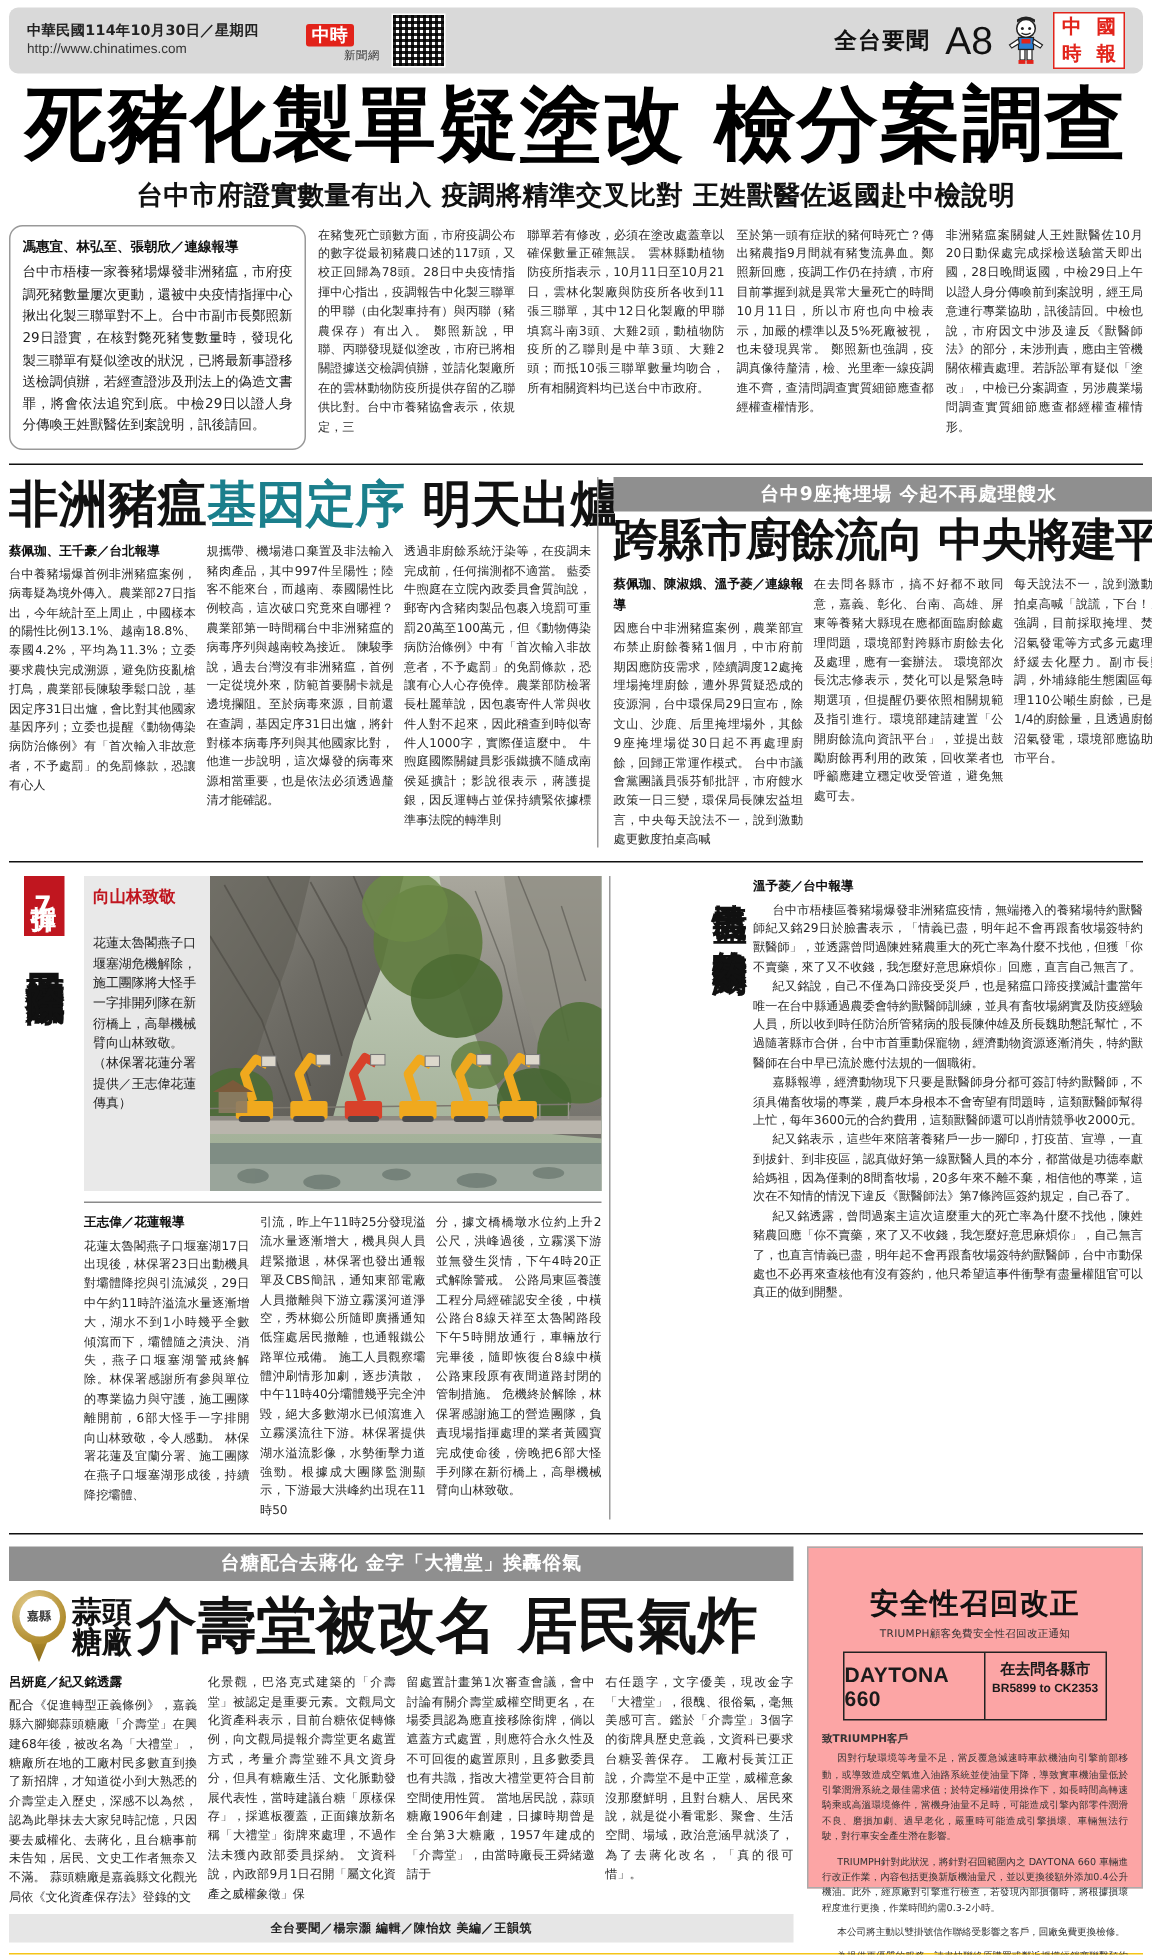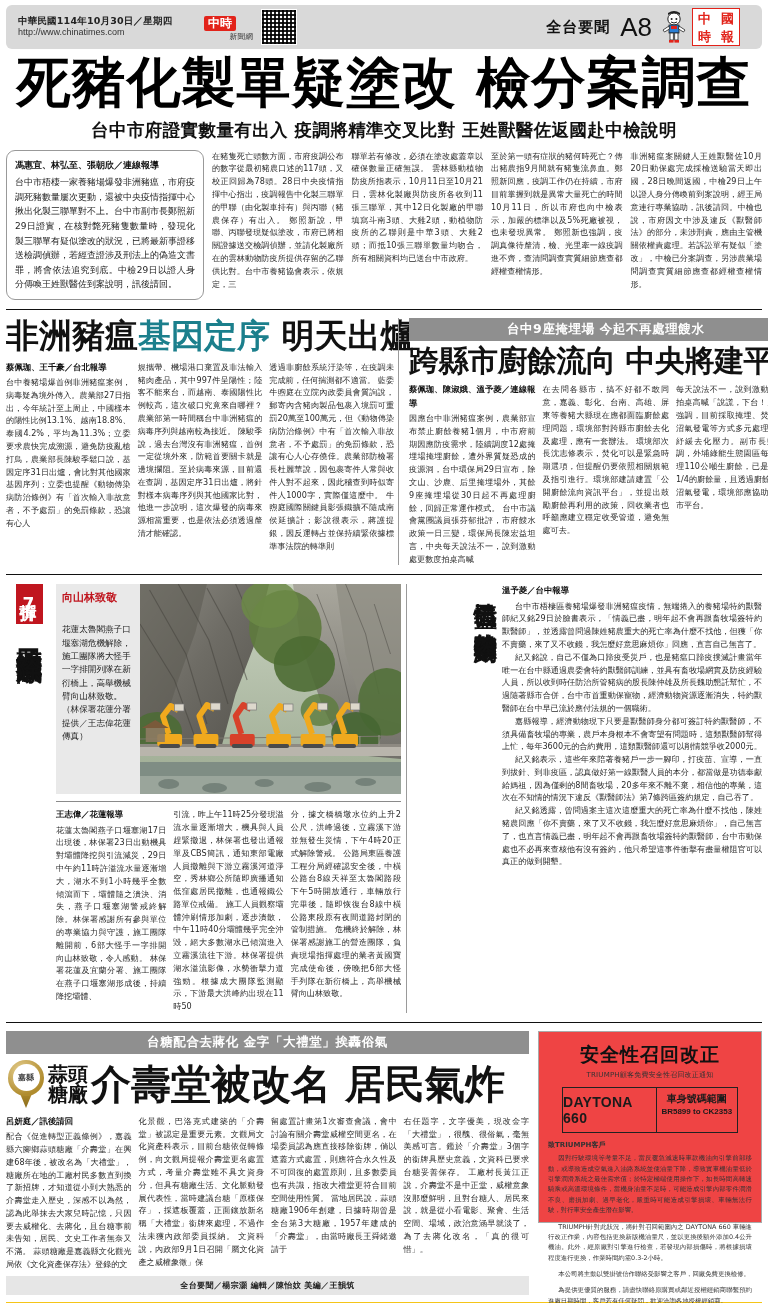--- a/index.html
+++ b/index.html
@@ -15,21 +15,21 @@
   .mh-left{padding-left:12px;line-height:1.25;}
   .mh-date{font-size:9.5px;font-weight:bold;color:#222;letter-spacing:.2px;}
   .mh-url{font-size:9px;color:#333;font-family:"Liberation Sans",sans-serif;}
   .mh-ct{margin-left:14px;text-align:center;}
   .ct-badge{background:#e2231a;color:#fff;font-size:12px;font-weight:bold;padding:1px 4px;border-radius:2px;letter-spacing:0;line-height:1.15;display:inline-block;}
   .ct-sub{font-size:7.5px;color:#333;margin-top:1px;letter-spacing:.5px;margin-left:43px;}
   .qr{width:34px;height:34px;margin-left:8px;background:
      repeating-linear-gradient(90deg,#222 0 2px,#fff 2px 4px),
      repeating-linear-gradient(0deg,#222 0 2px,transparent 2px 4px);
      background-blend-mode:multiply;border:1px solid #fff;}
-  .mh-right{position:absolute;right:22px;top:0;height:44px;display:flex;align-items:center;}
+  .mh-right{position:absolute;right:12px;top:0;height:44px;display:flex;align-items:center;}
   .mh-section{font-size:15px;font-weight:bold;color:#111;letter-spacing:1px;}
   .mh-page{font-size:26px;font-weight:normal;margin:0 8px 0 10px;color:#111;font-family:"Liberation Sans",sans-serif;}
   .mascot{width:28px;height:34px;position:relative;}
   .logo-box{width:46px;height:36px;border:1.4px solid #e2231a;display:grid;grid-template-columns:1fr 1fr;grid-template-rows:1fr 1fr;margin-left:4px;background:#fff;}
   .logo-box span{color:#e2231a;font-size:13px;font-weight:bold;display:flex;align-items:center;justify-content:center;line-height:1;}
 
   
   .lead-head{text-align:center;font-size:54px;font-weight:bold;letter-spacing:1px;margin:6px 0 0 0;line-height:1.05;color:#000;
              font-family:"DejaVu Sans","Liberation Sans",sans-serif;}
   .lead-sub{text-align:center;font-size:17.5px;font-weight:bold;margin:6px 0 8px 0;color:#111;letter-spacing:.4px;}
@@ -78,21 +78,21 @@
   .pin-circle{position:absolute;left:2px;top:2px;width:36px;height:36px;border-radius:50%;
       background:radial-gradient(circle at 35% 30%,#e6cf90,#b08c2e 70%);display:flex;align-items:center;justify-content:center;}
   .pin-inner{width:27px;height:27px;border-radius:50%;background:#fff;display:flex;align-items:center;justify-content:center;
       font-size:8px;font-weight:bold;color:#3b3b3b;line-height:1.02;text-align:center;}
   .pin-tail{position:absolute;left:10px;top:26px;width:20px;height:24px;background:linear-gradient(180deg,#c49c35,#8a6c1c);
       clip-path:polygon(0% 0%,100% 0%,50% 100%);}
   .h4{font-size:40px;font-weight:bold;line-height:1;color:#111;letter-spacing:0px;white-space:nowrap;}
   .h4-small{font-size:20px;font-weight:bold;line-height:1.0;color:#111;letter-spacing:0;}
 
   
-  .ad{border:1px solid #aaa;padding:10px 9px;height:192px;box-sizing:border-box;background:#ef4444;}
+  .ad{border:1px solid #aaa;padding:24px 9px;height:228px;box-sizing:border-box;background:#fca5a5;}
   .ad-t{font-size:19px;font-weight:bold;text-align:center;letter-spacing:1px;color:#111;}
   .ad-st{font-size:7px;text-align:center;color:#333;margin-top:2px;letter-spacing:.2px;}
   .ad-model{display:flex;border:1.4px solid #222;margin:7px 14px 0 14px;}
   .ad-model .a{flex:1.15;font-size:14px;font-weight:bold;text-align:left;padding:6px 0;font-family:"Liberation Sans",sans-serif;letter-spacing:.3px;}
   .ad-model .b{flex:1;border-left:1.4px solid #222;text-align:center;padding:4px 0;}
   .ad-model .b .t1{font-size:10px;font-weight:bold;}
   .ad-model .b .t2{font-size:8px;font-weight:bold;font-family:"Liberation Sans",sans-serif;margin-top:1px;}
   .ad-p{font-size:6.4px;line-height:1.62;color:#333;margin-top:6px;text-align:justify;}
 
   .editor-bar{background:#e6e6e6;text-align:center;font-size:8px;font-weight:bold;color:#222;padding:4px 0;letter-spacing:.4px;margin-top:5px;}
@@ -355,38 +355,38 @@
           </div>
         </div>
         <div style="margin:0 3px 0 2px;">
           <div class="h4-small">蒜頭</div>
           <div class="h4-small">糖廠</div>
         </div>
         <div class="h4">介壽堂被改名 居民氣炸</div>
       </div>
       <div class="c3" style="margin-top:5px;">
         <div class="col body-txt">
-          <div class="byline">呂妍庭／訊後請回</div>
+          <div class="byline">呂妍庭／紀又銘透露</div>
           <div>配合《促進轉型正義條例》，嘉義縣六腳鄉蒜頭糖廠「介壽堂」在興建68年後，被改名為「大禮堂」，糖廠所在地的工廠村民多數直到換了新招牌，才知道從小到大熟悉的介壽堂走入歷史，深感不以為然，認為此舉抹去大家兒時記憶，只因要去威權化、去蔣化，且台糖事前未告知，居民、文史工作者無奈又不滿。 蒜頭糖廠是嘉義縣文化觀光局依《文化資產保存法》登錄的文</div>
         </div>
         <div class="col body-txt">化景觀，巴洛克式建築的「介壽堂」被認定是重要元素。文觀局文化資產科表示，目前台糖依促轉條例，向文觀局提報介壽堂更名處置方式，考量介壽堂雖不具文資身分，但具有糖廠生活、文化脈動發展代表性，當時建議台糖「原樣保存」，採遮板覆蓋，正面鑲放新名稱「大禮堂」銜牌來處理，不過作法未獲內政部委員採納。 文資科說，內政部9月1日召開「屬文化資產之威權象徵」保</div>
         <div class="col body-txt">留處置計畫第1次審查會議，會中討論有關介壽堂威權空間更名，在場委員認為應直接移除銜牌，倘以遮蓋方式處置，則應符合永久性及不可回復的處置原則，且多數委員也有共識，指改大禮堂更符合目前空間使用性質。 當地居民說，蒜頭糖廠1906年創建，日據時期曾是全台第3大糖廠，1957年建成的「介壽堂」，由當時廠長王舜緒邀請于</div>
         <div class="col body-txt">右任題字，文字優美，現改金字「大禮堂」，很醜、很俗氣，毫無美感可言。鑑於「介壽堂」3個字的銜牌具歷史意義，文資科已要求台糖妥善保存。 工廠村長黃江正說，介壽堂不是中正堂，威權意象沒那麼鮮明，且對台糖人、居民來說，就是從小看電影、聚會、生活空間、場域，政治意涵早就淡了，為了去蔣化改名，「真的很可惜」。</div>
       </div>
       <div class="editor-bar">全台要聞／楊宗灝  編輯／陳怡妏  美編／王韻筑</div>
     </div>
 
     <div class="right">
       <div class="ad">
         <div class="ad-t">安全性召回改正</div>
         <div class="ad-st">TRIUMPH顧客免費安全性召回改正通知</div>
         <div class="ad-model">
           <div class="a">DAYTONA 660</div>
           <div class="b">
-            <div class="t1">車身號碼範圍</div>
+            <div class="t1">在去問各縣市</div>
             <div class="t2">BR5899 to CK2353</div>
           </div>
         </div>
         <div class="ad-p" style="font-weight:bold;font-size:7px;text-indent:0;margin-top:7px;">致TRIUMPH客戶</div>
         <div class="ad-p" style="text-indent:1.6em;margin-top:2px;">因對行駛環境等考量不足，當反覆急減速時車款機油向引擎前部移動，或導致造成空氣進入油路系統並使油量下降，導致實車機油量低於引擎潤滑系統之最佳需求值；於特定極端使用操作下，如長時間高轉速騎乘或高溫環境條件，當機身油量不足時，可能造成引擎內部零件潤滑不良、磨損加劇、過早老化，嚴重時可能造成引擎損壞、車輛無法行駛，對行車安全產生潛在影響。</div>
         <div class="ad-p" style="text-indent:1.6em;">TRIUMPH針對此狀況，將針對召回範圍內之 DAYTONA 660 車輛進行改正作業，內容包括更換新版機油量尺，並以更換後額外添加0.4公升機油。此外，經原廠對引擎進行檢查，若發現內部損傷時，將根據損壞程度進行更換，作業時間約需0.3-2小時。</div>
         <div class="ad-p" style="text-indent:1.6em;">本公司將主動以雙掛號信作聯絡受影響之客戶，回廠免費更換檢修。</div>
         <div class="ad-p" style="text-indent:1.6em;">為提供更優質的服務，請盡快聯絡原購買或鄰近授權經銷商聯繫預約進廠日期時間，客戶若有任何疑問，歡迎洽詢各地授權經銷商。</div>
 
       </div>

